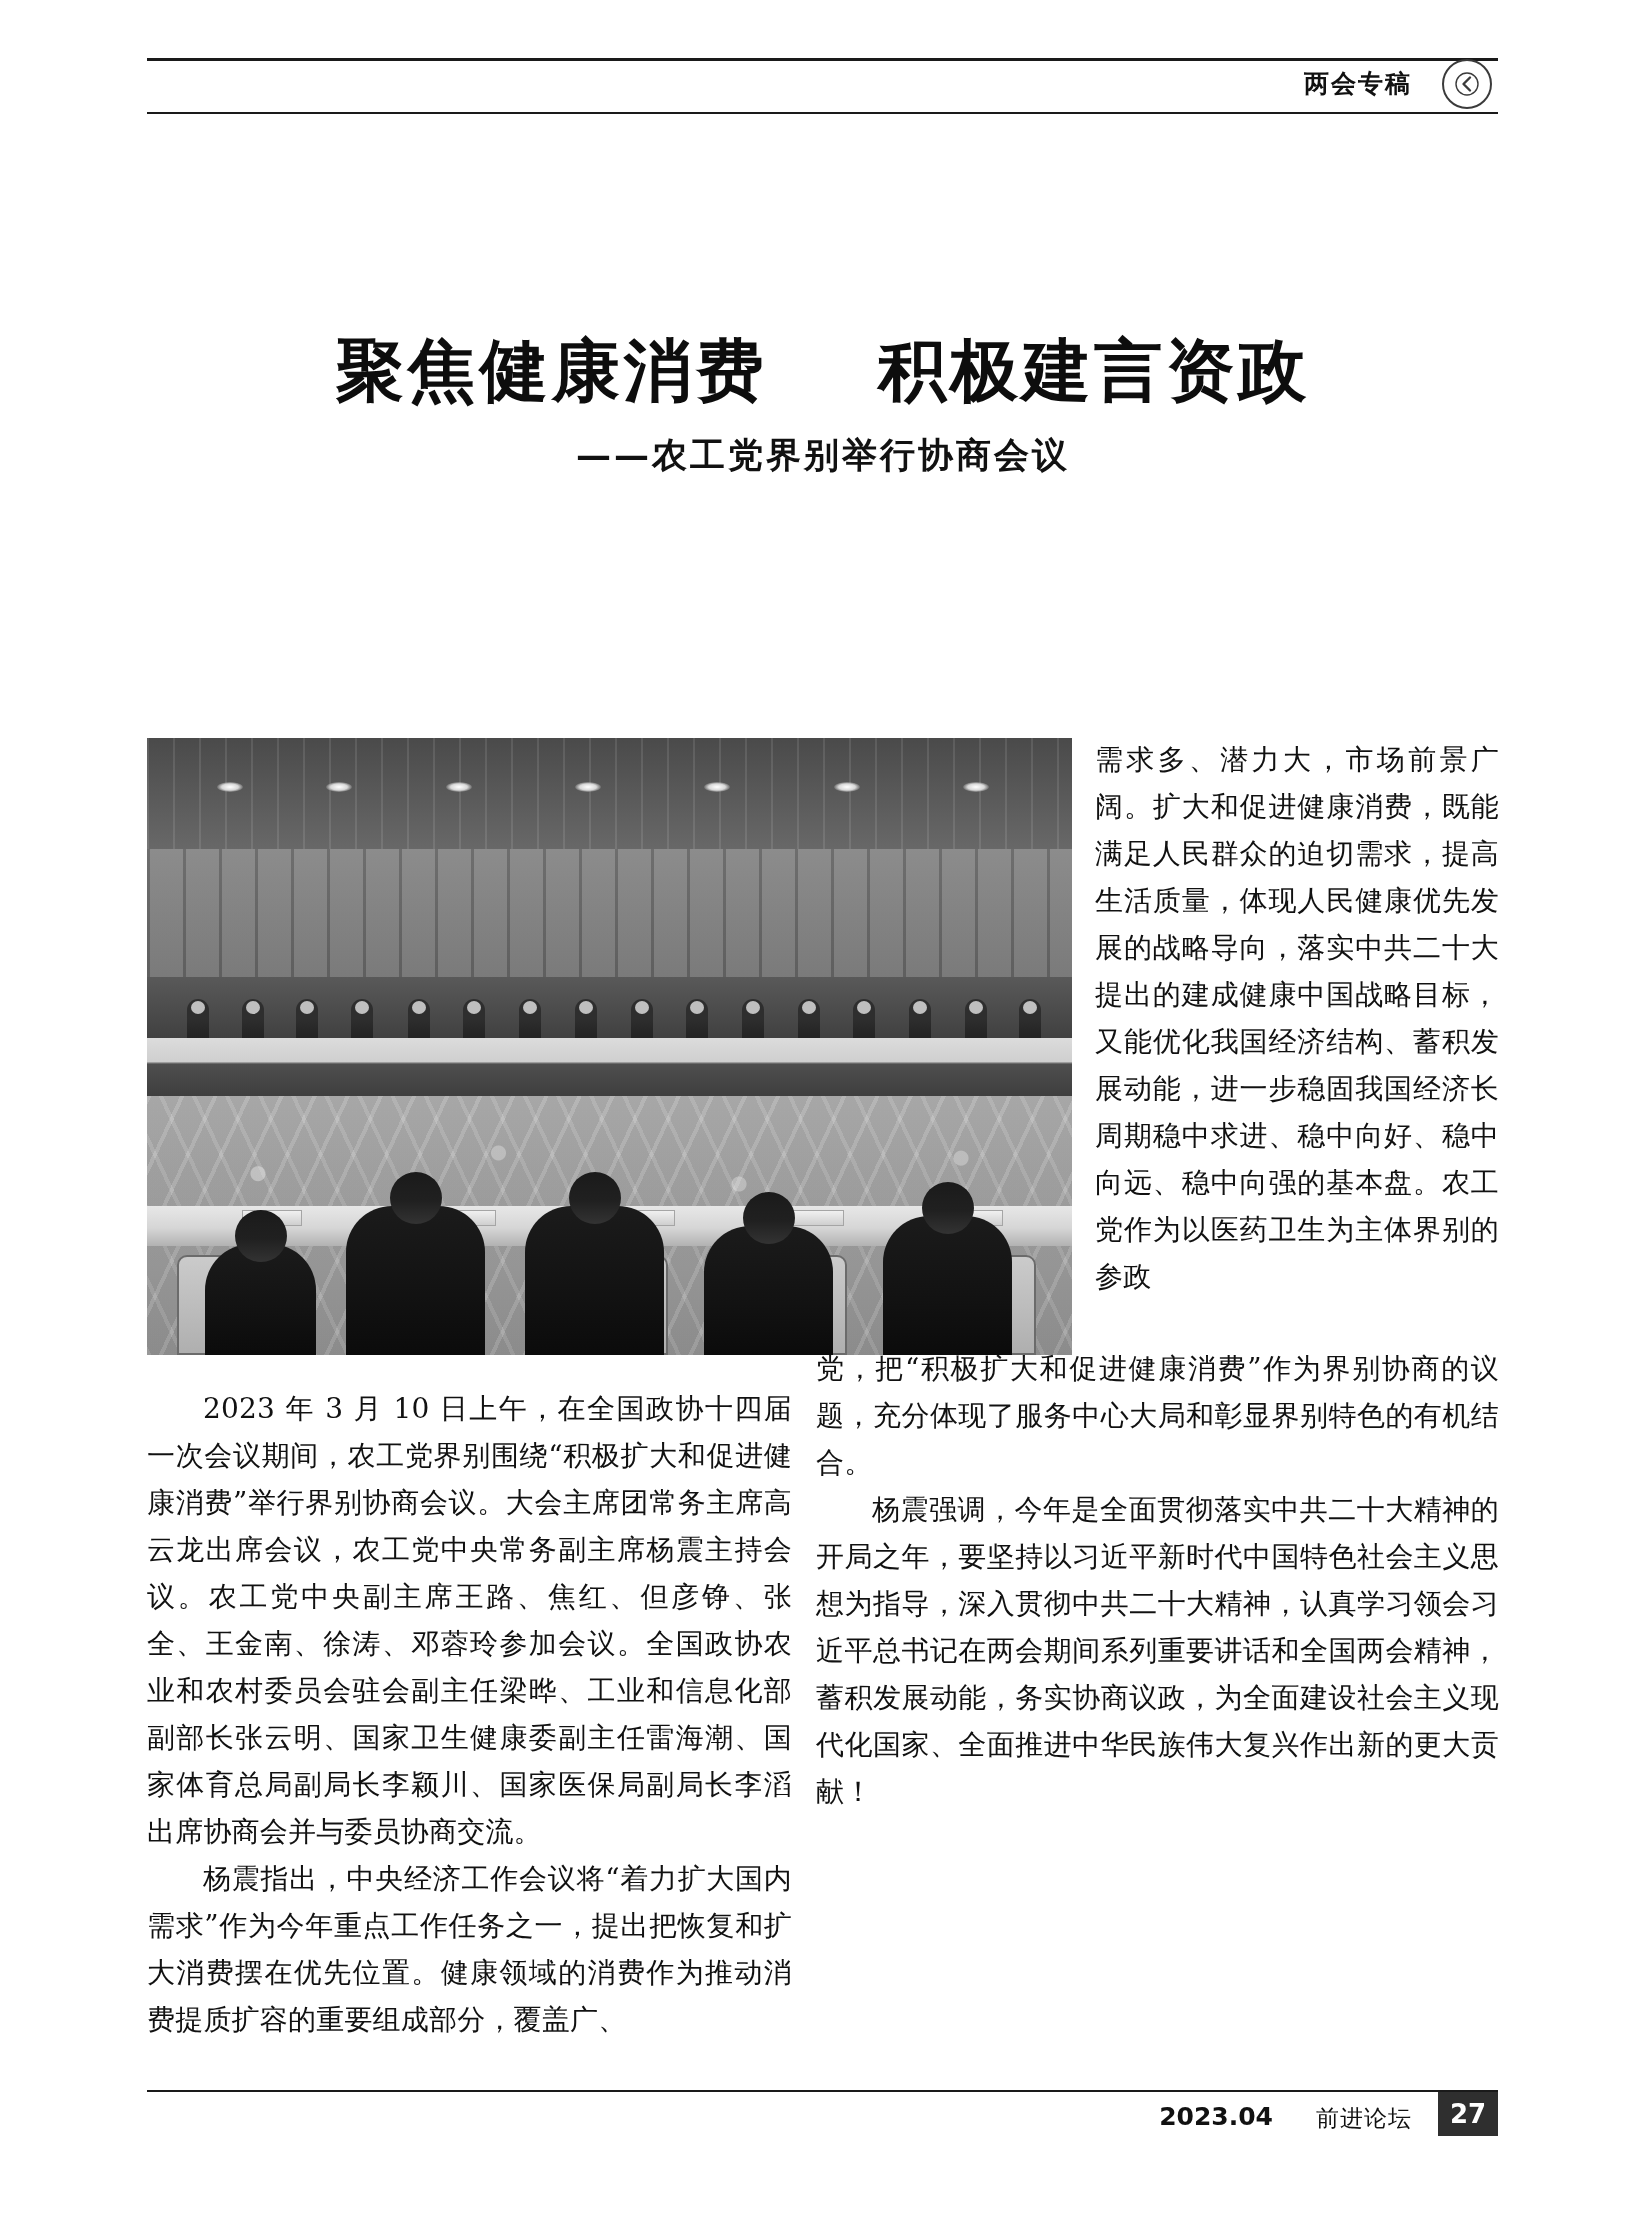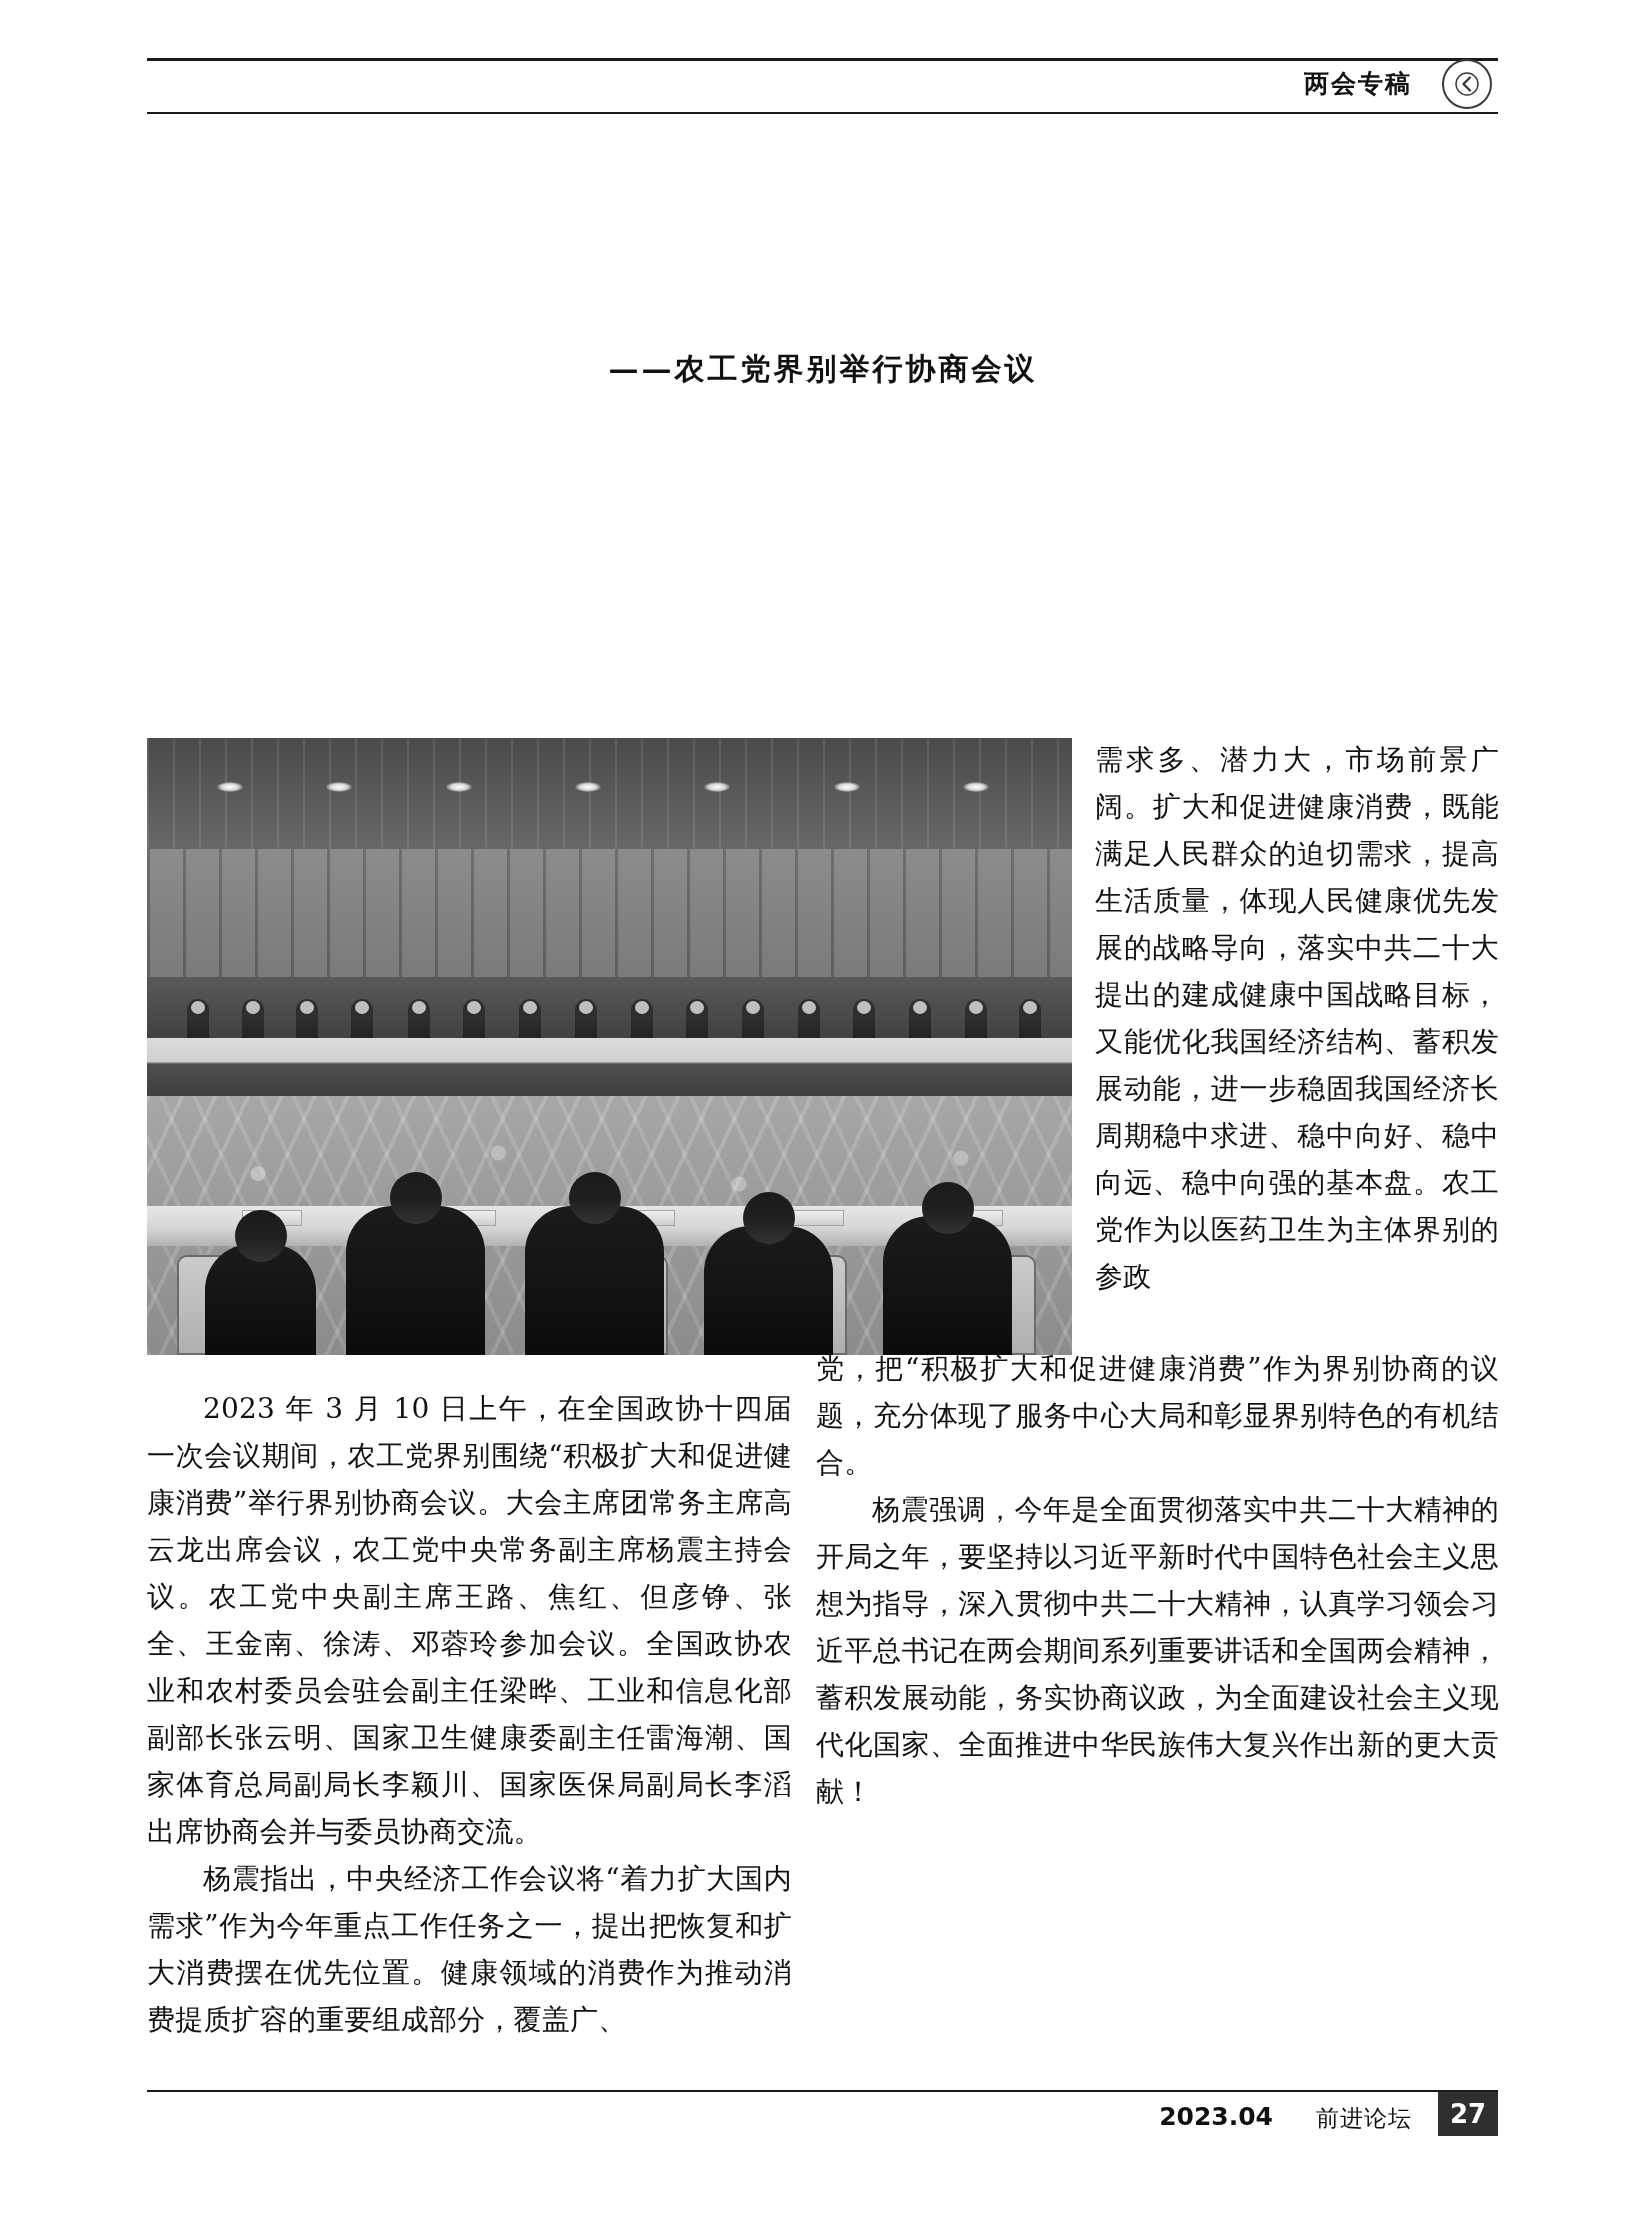--- a/index.html
+++ b/index.html
@@ -79,21 +79,21 @@
     font-size: 68px;
     font-weight: 700;
     letter-spacing: 4px;
     color: #0d0d0d;
     line-height: 86px;
     white-space: pre;
   }
   .sub-title {
     margin-top: 14px;
     font-family: "DejaVu Serif", "Liberation Serif", serif;
-    font-size: 30px;
+    font-size: 35px;
     font-weight: 600;
     letter-spacing: 3px;
     color: #111;
     line-height: 54px;
     white-space: pre;
   }
 
   
   .photo-figure {
     position: absolute;
@@ -271,20 +271,21 @@
   <div class="header-badge">
     <svg width="26" height="26" viewBox="0 0 26 26" aria-hidden="true">
       <circle cx="13" cy="13" r="11" fill="#ffffff" stroke="#3b3b3b" stroke-width="1.4"></circle>
       <path d="M16 6.5 L9.5 13 L16 19.5" fill="none" stroke="#3b3b3b" stroke-width="2.4" stroke-linecap="round" stroke-linejoin="round"></path>
     </svg>
   </div>
   <div class="header-rule-bottom"></div>
 </div>
 
 <div class="title-block">
+  <div class="main-title">聚焦健康消费    积极建言资政</div>
   <div class="sub-title">——农工党界别举行协商会议</div>
 </div>
 
 <figure class="photo-figure" style="margin:0;">
   <div class="photo-canvas">
     <div class="ph-ceiling"></div>
     <div class="ph-light" style="left:70px;"></div>
     <div class="ph-light" style="left:179px;"></div>
     <div class="ph-light" style="left:299px;"></div>
     <div class="ph-light" style="left:428px;"></div>

